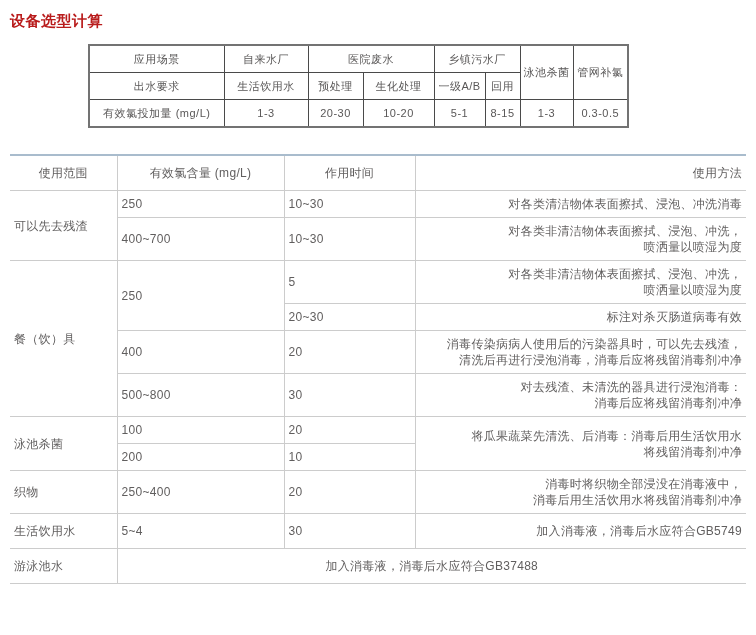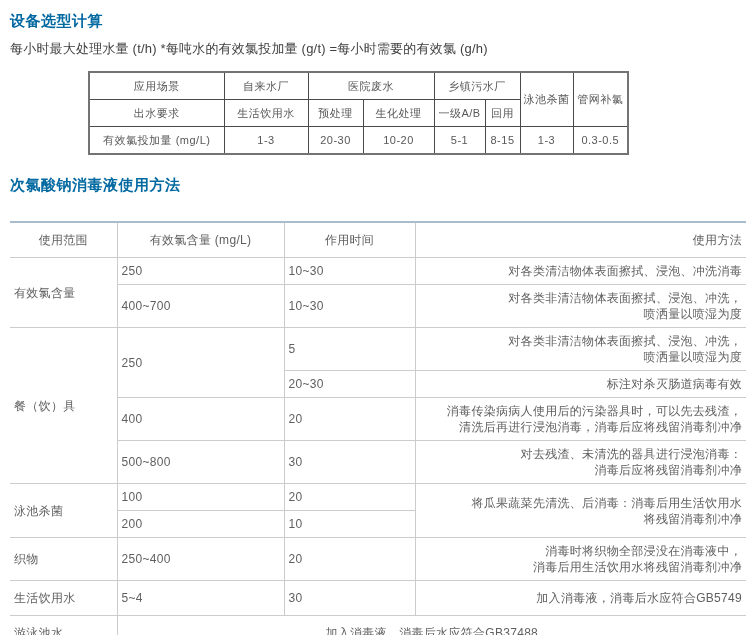--- a/index.html
+++ b/index.html
@@ -9,21 +9,21 @@
     color:#595757;
     -webkit-font-smoothing:antialiased;
     overflow:hidden;
   }
   .page{padding:10px 10px 0 10px;}
 
   h1.sec-title{
     margin:2px 0 0 0;
     font-size:15px;
     font-weight:bold;
-    color:#0369a1;
+    color:#b91c1c;
     letter-spacing:.5px;
   }
   .formula{
     margin-top:9px;
     font-size:13px;
     color:#404040;
     letter-spacing:.2px;
   }
 
   
@@ -76,21 +76,20 @@
   table.usage .scope{white-space:pre-line;}
   table.usage .merged{ text-align:center; }
   table.usage td.tall{height:24px;}
 </style>
 </head>
 <body>
 
 <div class="page">
 
   <h1 class="sec-title">设备选型计算</h1>
-  <div class="formula">每小时最大处理水量 (t/h) *每吨水的有效氯投加量 (g/t) =每小时需要的有效氯 (g/h)</div>
 
   <table class="sel">
     <colgroup>
       <col style="width:135px">
         <col style="width:84px">
         <col style="width:55px">
         <col style="width:71px">
       <col style="width:51px">
         <col style="width:35px">
         <col style="width:53px">
@@ -119,41 +118,40 @@
       <td>20-30</td>
       <td>10-20</td>
       <td>5-1</td>
       <td>8-15</td>
       <td>1-3</td>
       <td>0.3-0.5</td>
     </tr>
   </tbody>
     </table>
 
-  <h1 class="sec-title" style="margin-top:21px;">次氯酸钠消毒液使用方法</h1>
 
   <table class="usage">
     <colgroup>
       <col style="width:107px">
         <col style="width:167px">
         <col style="width:46px">
         <col style="width:85px">
         <col style="width:331px">
     </colgroup>
     <thead>
       <tr>
         <th>使用范围</th>
         <th>有效氯含量 (mg/L)</th>
         <th colspan="2">作用时间</th>
         <th class="method">使用方法</th>
       </tr>
     </thead>
     <tbody>
       <tr>
-        <td rowspan="2" class="scope">有效氯含量</td>
+        <td rowspan="2" class="scope">可以先去残渣</td>
         <td>250</td>
         <td colspan="2">10~30</td>
         <td class="method">对各类清洁物体表面擦拭、浸泡、冲洗消毒</td>
       </tr>
       <tr>
         <td>400~700</td>
         <td colspan="2">10~30</td>
         <td class="method">对各类非清洁物体表面擦拭、浸泡、冲洗，
 喷洒量以喷湿为度</td>
       </tr>

